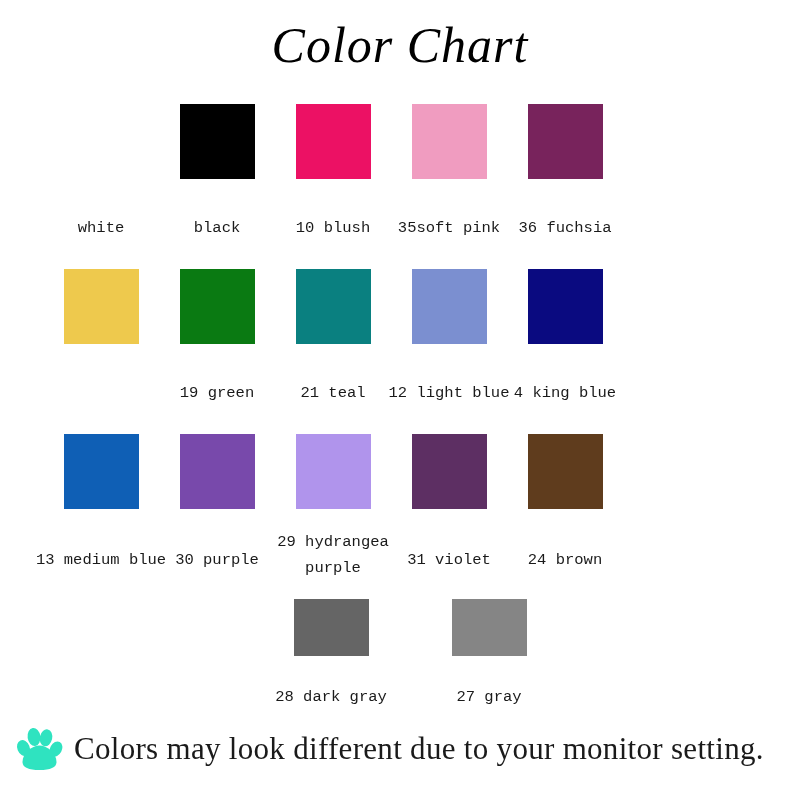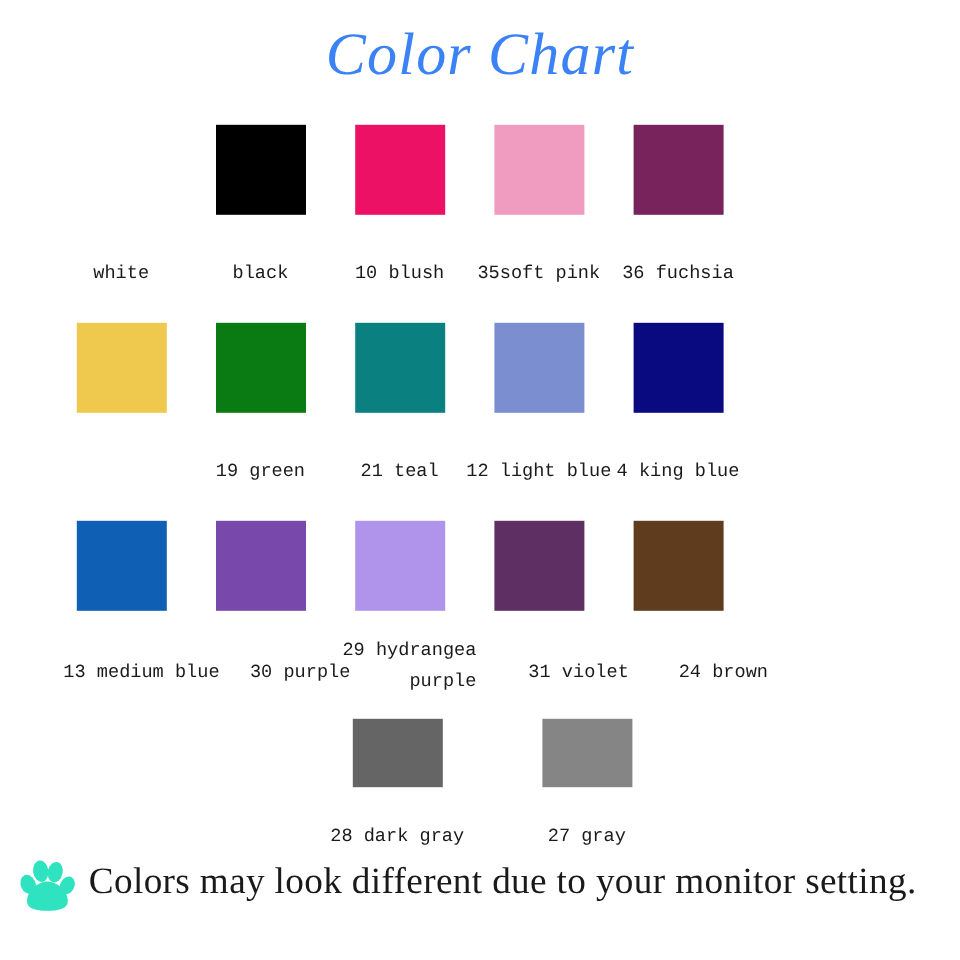--- a/index.html
+++ b/index.html
@@ -26,21 +26,21 @@
     position: absolute;
     top: 14px;
     left: 0;
     width: 800px;
     text-align: center;
     font-family: "Liberation Serif", "DejaVu Serif", serif;
     font-style: italic;
     font-weight: 400;
     font-size: 50px;
     line-height: 62px;
-    color: #3b82f6;
+    color: #000000;
     letter-spacing: 1px;
   }
 
   
   .grid {
     position: absolute;
     top: 104px;
     left: 0;
     width: 800px;
   }
@@ -97,21 +97,21 @@
     width: 150px;
   }
   .cell-label.xwide {
     width: 164px;
   }
   .cell-label.narrow {
     width: 108px;
   }
 
   
-  .row-3 .cell-label { margin-top: 40px; text-align: right; }
+  .row-3 .cell-label { margin-top: 40px; }
 
   
   .cell-label.two-line {
     margin-top: 20px;
     width: 128px;
     line-height: 26px;
   }
 
   
   .row-4 {
@@ -122,21 +122,21 @@
   .row-4 .cell-label { margin-top: 30px; }
 
   
   .footer {
     position: absolute;
     left: 0;
     top: 714px;
     width: 800px;
     height: 70px;
     display: flex;
-    align-items: flex-start;
+    align-items: center;
     justify-content: flex-start;
     padding-left: 14px;
     box-sizing: border-box;
   }
 
   .paw-icon {
     width: 50px;
     height: 48px;
     flex: 0 0 auto;
     display: block;

